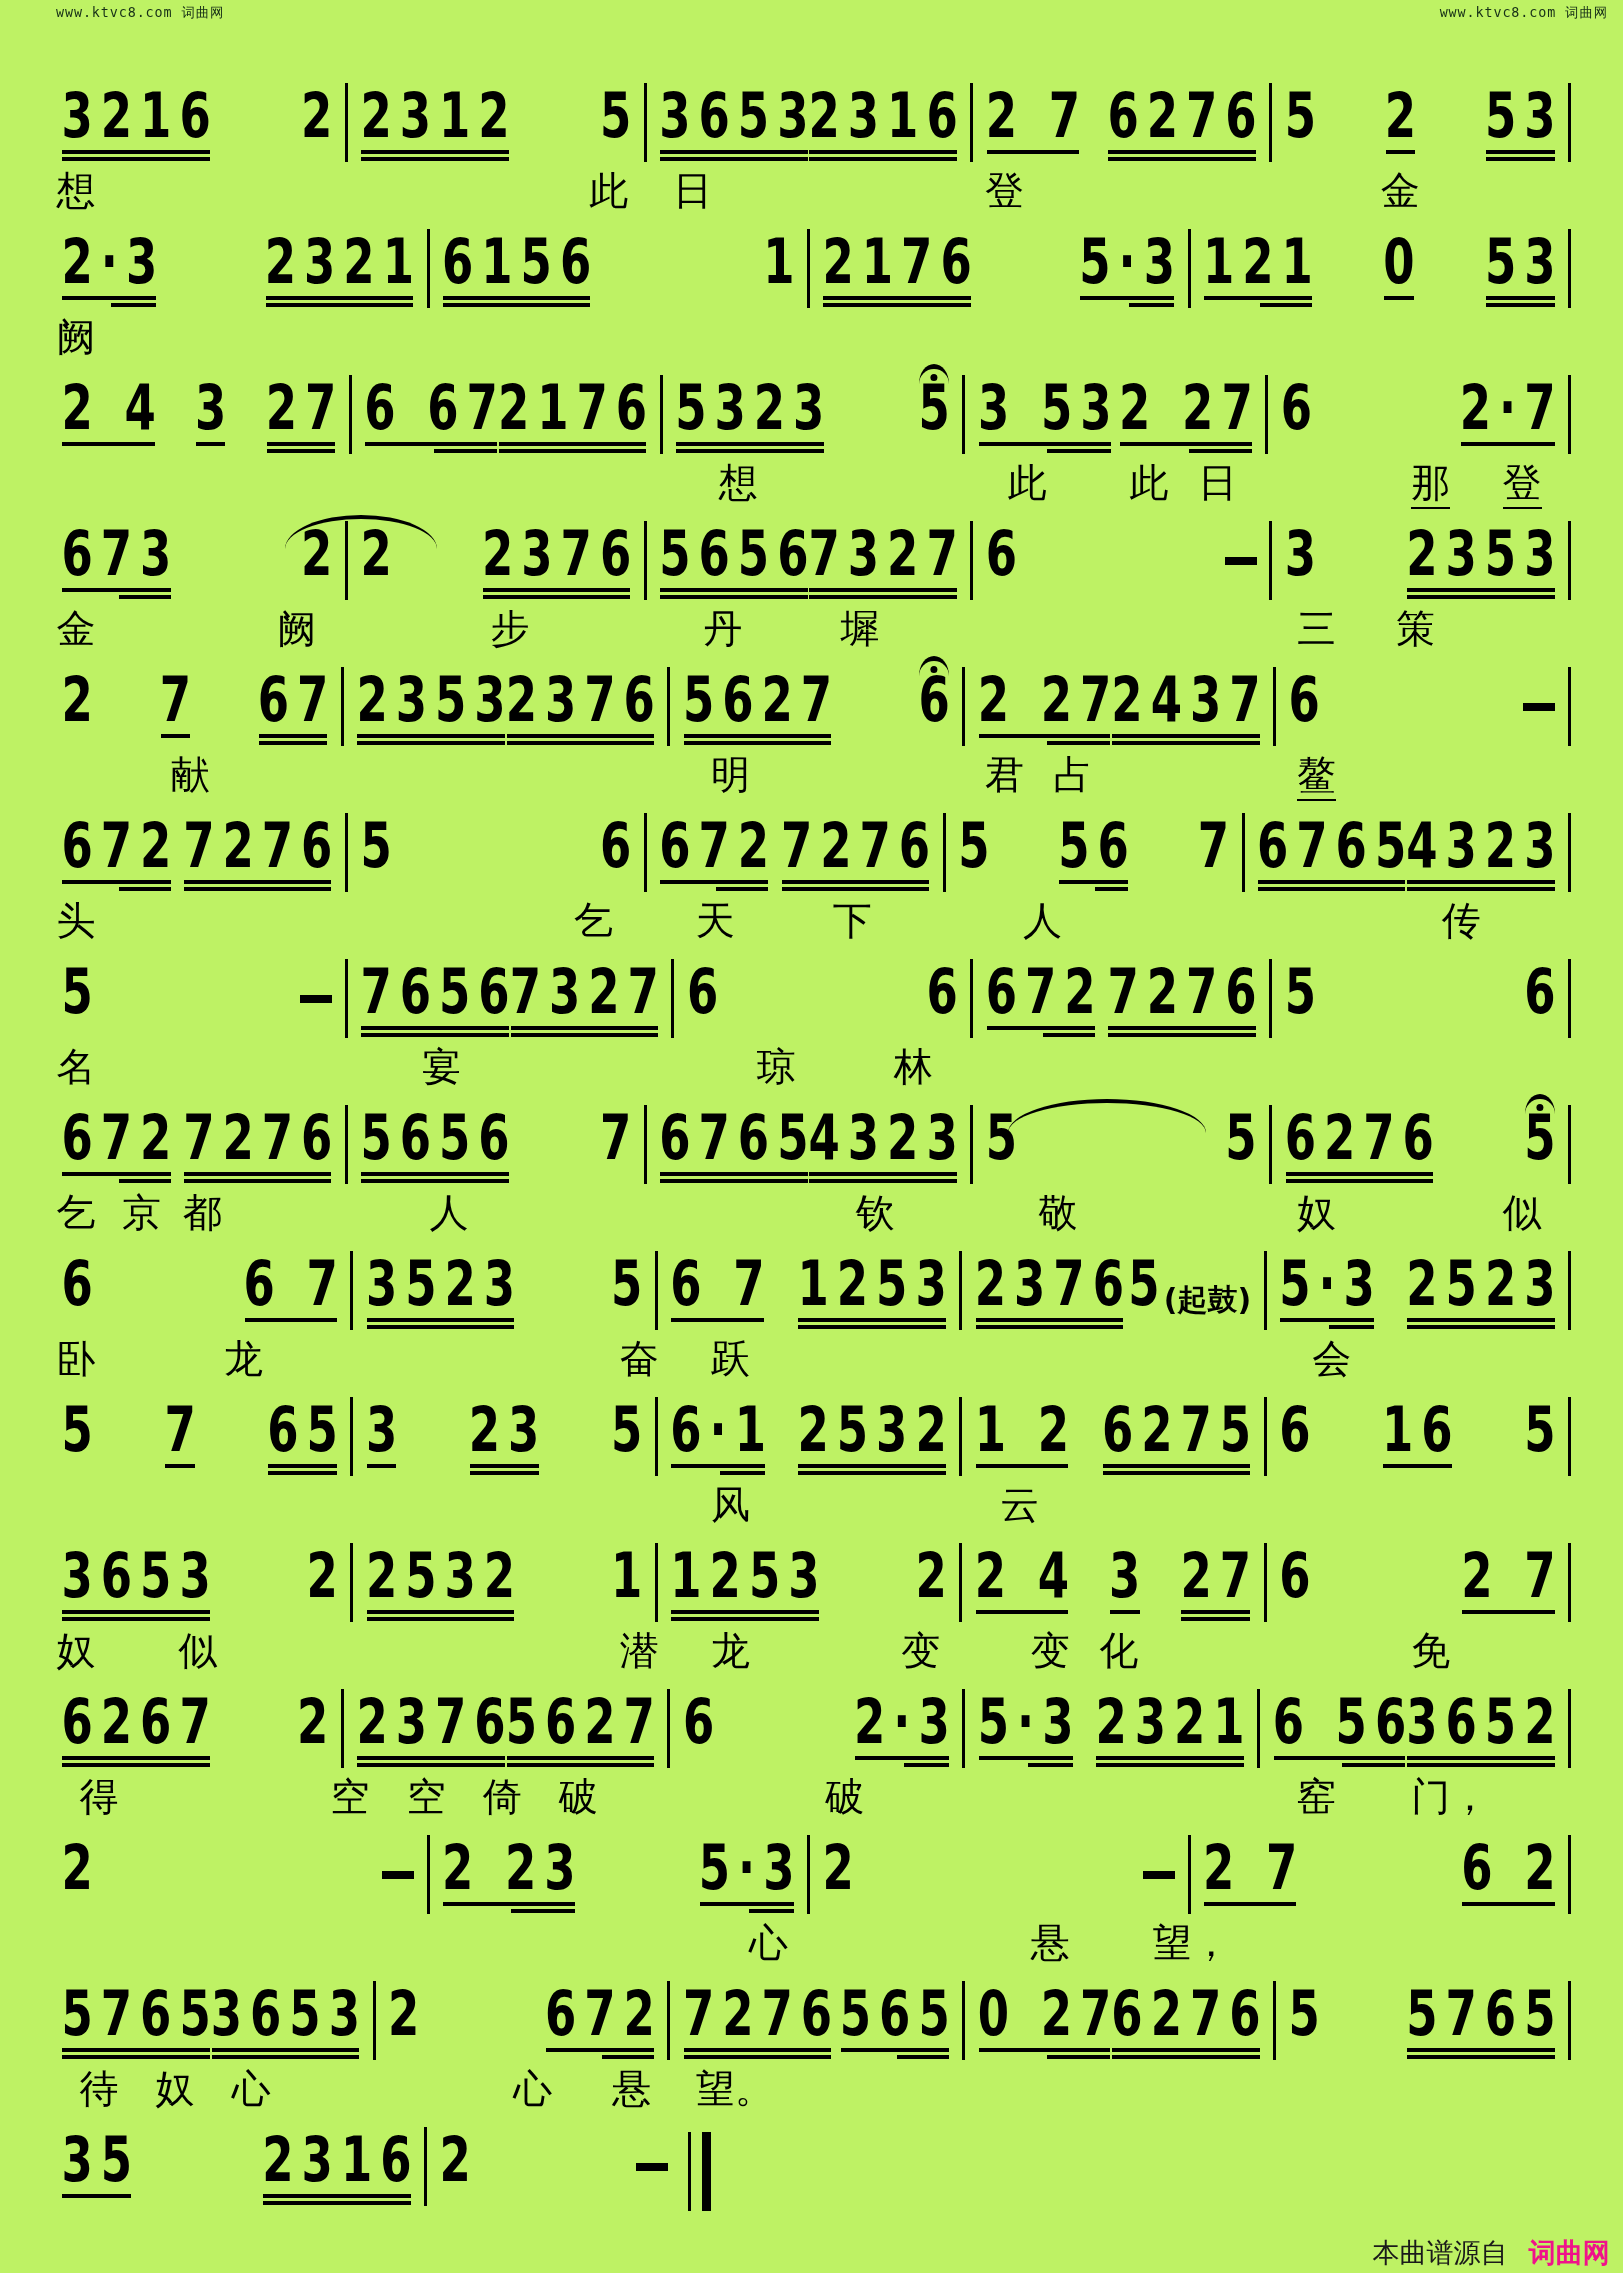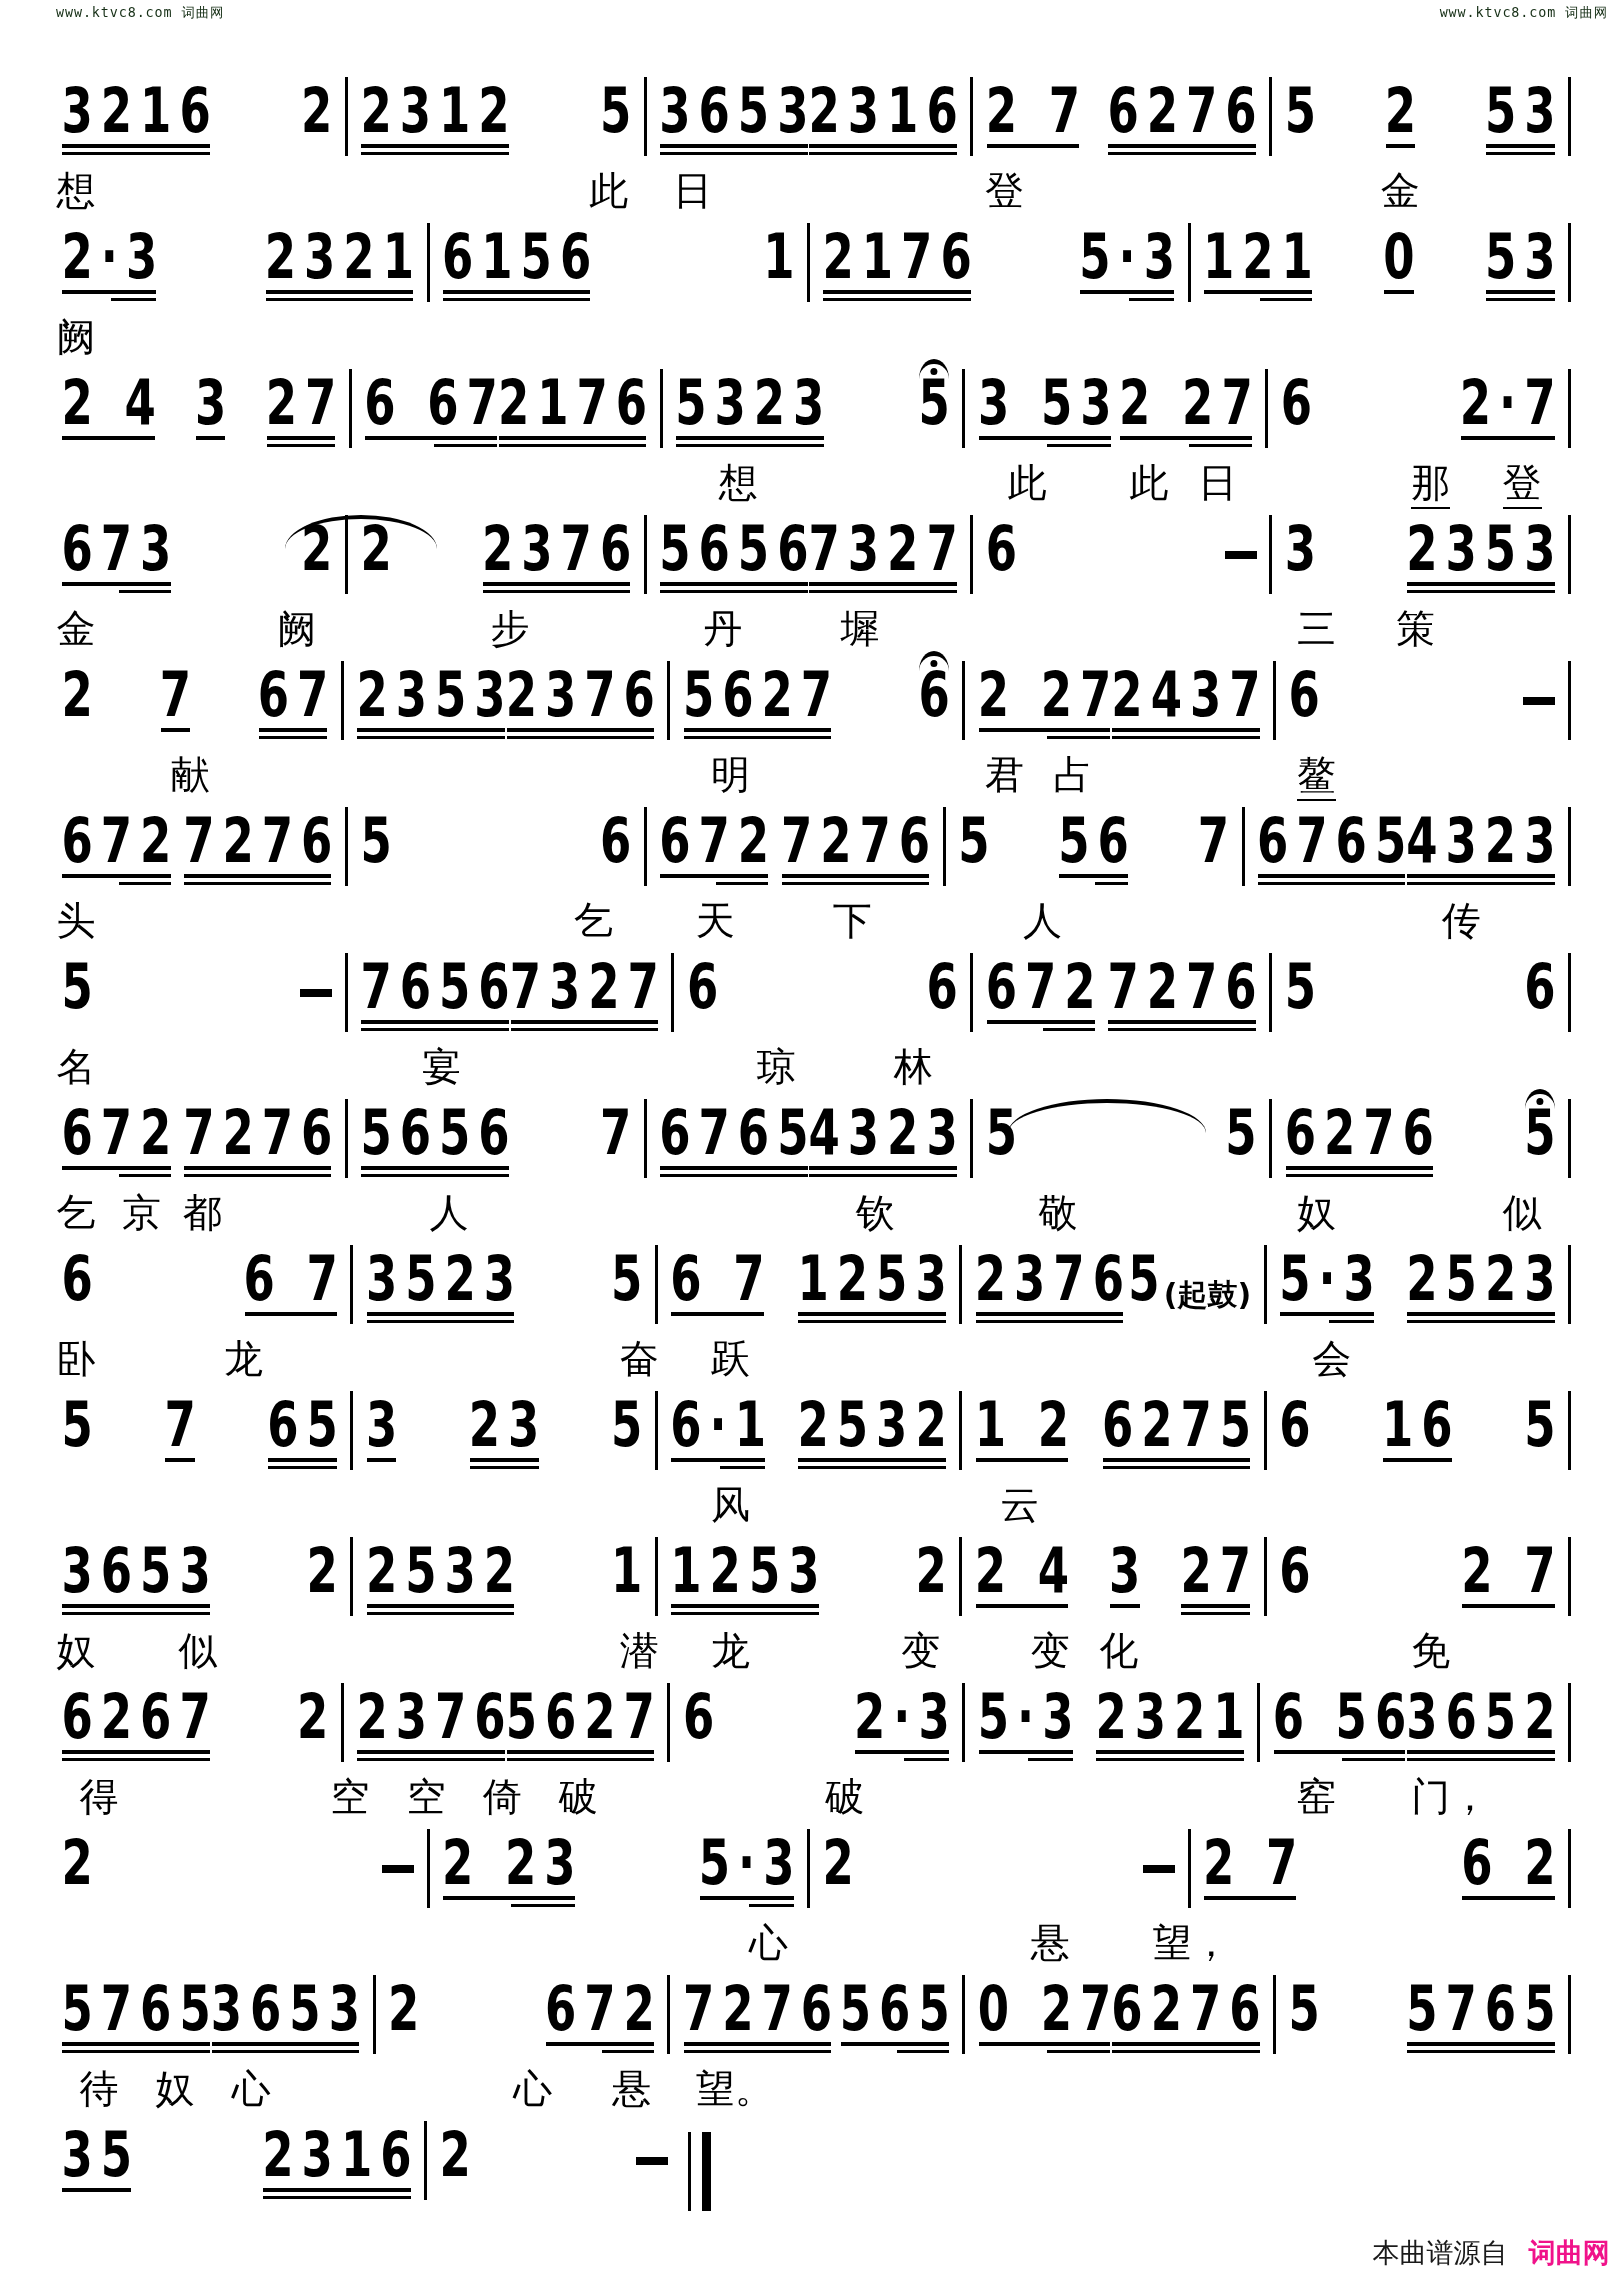--- a/index.html
+++ b/index.html
@@ -1,23 +1,23 @@
 <!DOCTYPE html>
 <html style="font-size:14.3px"><head>
 <meta charset="utf-8">
 <style>
   html,body{margin:0;padding:0;background:#888;}
-  .page{position:relative;width:1624px;height:2274px;background:#ffffff;overflow:hidden;
+  .page{position:relative;width:1624px;height:2274px;background:#bef264;overflow:hidden;
         font-family:"DejaVu Sans",sans-serif;color:#000;}
   .wm{position:absolute;top:3.6px;font-family:"DejaVu Sans Mono",monospace;font-size:13.4px;
       letter-spacing:0.9px;color:#173017;}
   .wm.left{left:56px;} .wm.right{right:16px;}
   .score{position:absolute;left:49px;top:77px;width:1522px;}
   .row{position:relative;height:146px;}
-  .notes{display:flex;align-items:flex-start;height:90px;}
+  .notes{display:flex;align-items:center;height:90px;}
   .measure{flex:1;display:flex;justify-content:space-between;align-items:flex-end;
            padding:0 12.5px;height:79px;border-right:3.6px solid #000;position:relative;}
   .measure.no-bar{border-right:none;}
   .spacer{flex:1.6;}
   .note{position:relative;display:inline-block;padding-bottom:14.3px;line-height:1;}
   .note .d{display:inline-block;font-weight:bold;font-size:45px;letter-spacing:8px;
            margin-right:-8px;transform:scaleY(1.38);transform-origin:50% 100%;white-space:pre;}
   .note.cn .d{transform:none;font-size:30px;font-weight:bold;letter-spacing:0;margin-right:0;}
   .u1::after,.u2::after{content:"";position:absolute;left:0.9px;right:0.9px;bottom:8px;height:3.6px;background:#000;}
   .u2::before{content:"";position:absolute;left:0.9px;right:0.9px;bottom:0.9px;height:3.6px;background:#000;}

